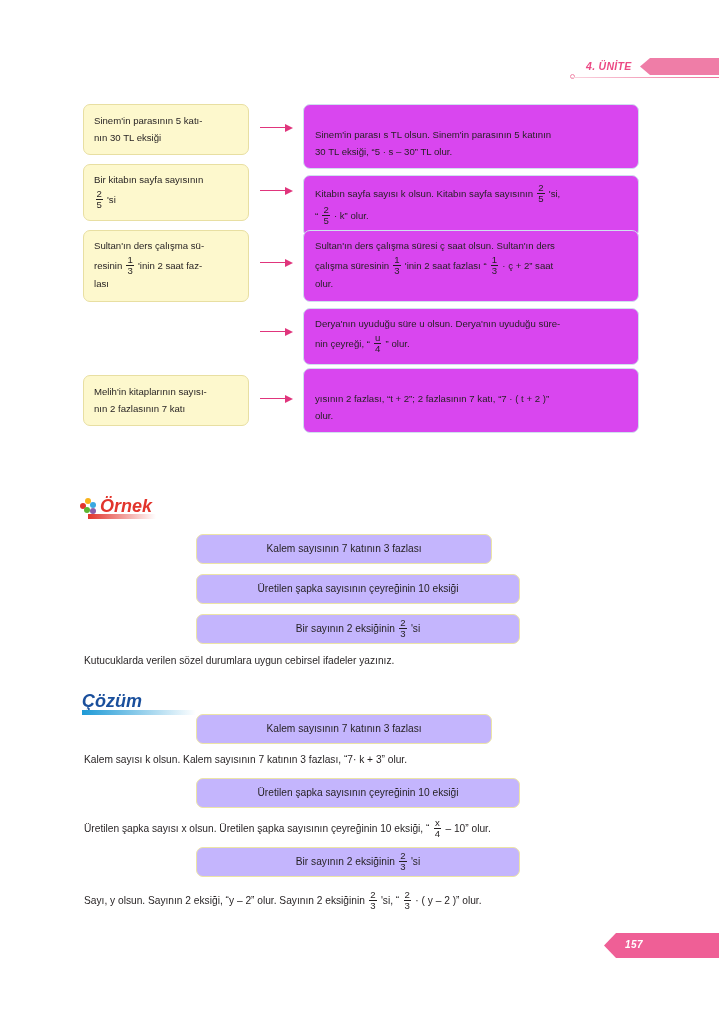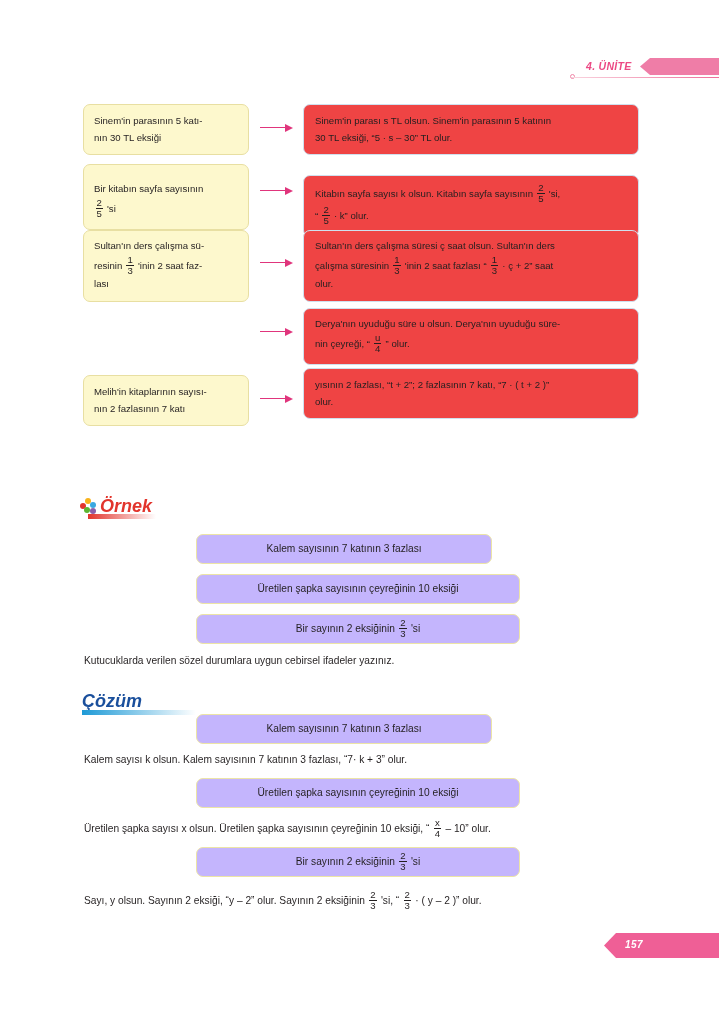--- a/index.html
+++ b/index.html
@@ -82,24 +82,24 @@
     padding: 8px 9px 8px 10px;
     font-size: 9.6px;
     line-height: 16.5px;
     color: #231f20;
   }
   .box-blue {
     position: absolute;
     left: 303px;
     top: 0;
     width: 336px;
-    background: #ef4444;
+    background: #d946ef;
     border: 1px solid #cfe0ee;
     border-radius: 7px;
-    padding: 8px 11px 8px 11px;
+    padding: 22px 11px 8px 11px;
     font-size: 9.6px;
     line-height: 16.5px;
     color: #231f20;
   }
   .arrow {
     position: absolute;
     left: 260px;
     width: 36px;
     height: 12px;
   }
@@ -238,21 +238,21 @@
       <span class="shaft"></span>
         <span class="head"></span>
     </div>
     <div class="box-blue">
       <div>Sinem'in parası s TL olsun. Sinem'in parasının 5 katının</div>
       <div>30 TL eksiği, “5 · s – 30” TL olur.</div>
     </div>
   </div>
 
   <div class="pair-row" style="height:55px;">
-    <div class="box-yellow" style="padding-top:16px;padding-bottom:10px;">
+    <div class="box-yellow" style="padding-top:7px;padding-bottom:10px;">
       <div>Bir kitabın sayfa sayısının</div>
       <div>
         <span class="frac">
           <span class="num">2</span>
           <span class="den">5</span>
         </span>
         <span>'si</span>
       </div>
     </div>
     <div class="arrow" style="top:21px;">

